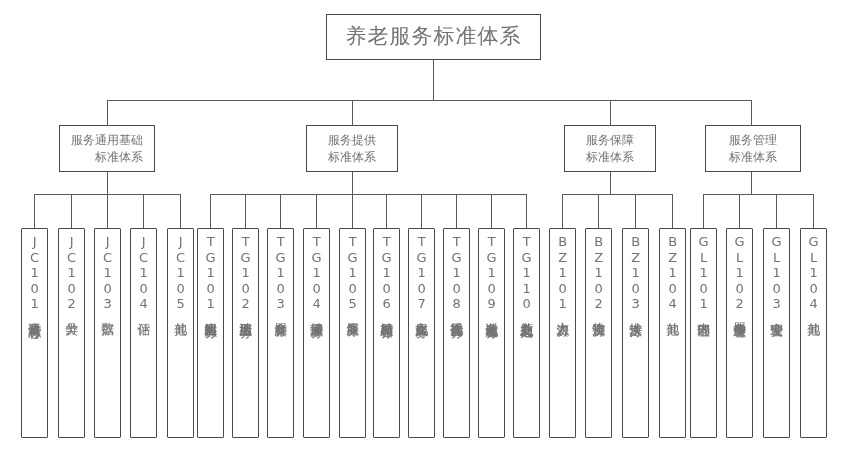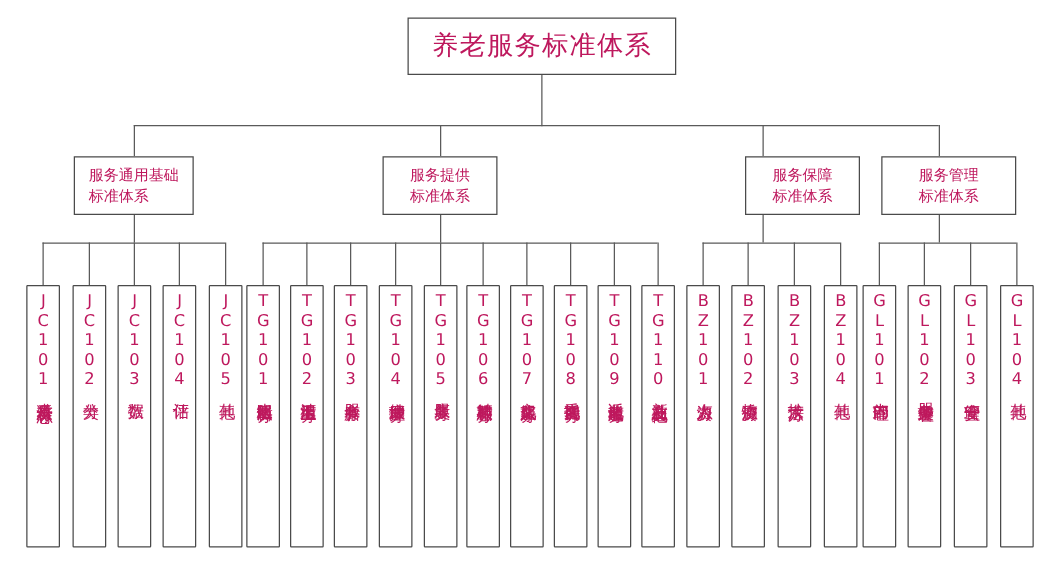--- a/index.html
+++ b/index.html
@@ -26,22 +26,22 @@
 
   
   .node {
     position: absolute;
     box-sizing: border-box;
     background: #ffffff;
     border: 1.4px solid #4a4a4a;
     display: flex;
     align-items: center;
     justify-content: center;
-    text-align: left;
-    color: #be185d;
+    text-align: right;
+    color: #737373;
   }
 
   
   .node-root {
     font-size: 21px;
     letter-spacing: 1px;
     line-height: 1.2;
     border-width: 1.6px;
   }
 
@@ -94,26 +94,26 @@
   <div class="node node-l2" style="left:59px; top:125px; width:96px; height:47px;">
     <span class="l2-text">服务通用基础
 标准体系</span>
   </div>
 
   <div class="node node-l2" style="left:306px; top:125px; width:92px; height:47px;">
     <span class="l2-text">服务提供
 标准体系</span>
   </div>
 
-  <div class="node node-l2" style="left:596px; top:125px; width:92px; height:47px;">
+  <div class="node node-l2" style="left:564px; top:125px; width:92px; height:47px;">
     <span class="l2-text">服务保障
 标准体系</span>
   </div>
 
-  <div class="node node-l2" style="left:705px; top:125px; width:108px; height:47px;">
+  <div class="node node-l2" style="left:705px; top:125px; width:96px; height:47px;">
     <span class="l2-text">服务管理
 标准体系</span>
   </div>
 
   <div class="line-v" style="left:107px; top:172px; height:22px;"></div>
   <div class="line-v" style="left:352px; top:172px; height:22px;"></div>
   <div class="line-v" style="left:610px; top:172px; height:22px;"></div>
   <div class="line-v" style="left:751px; top:172px; height:22px;"></div>
 
   <div class="line-h" style="left:34px; top:194px; width:146px;"></div>

